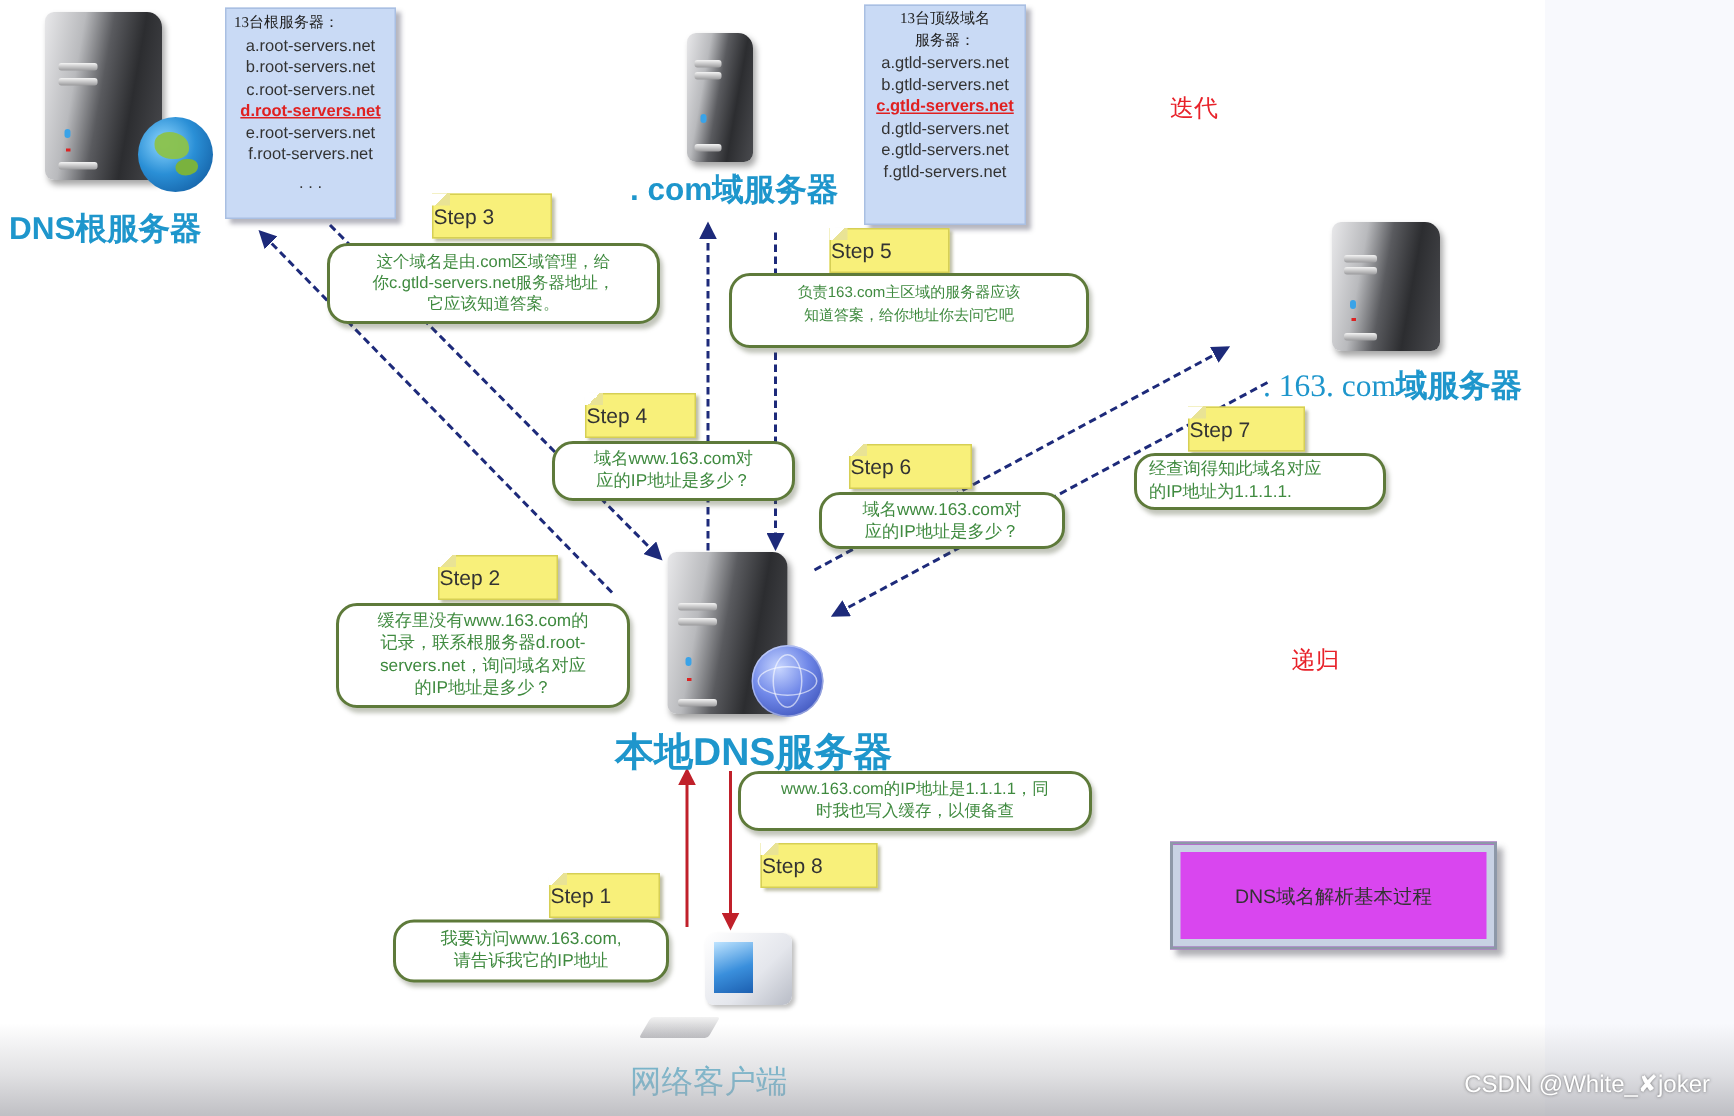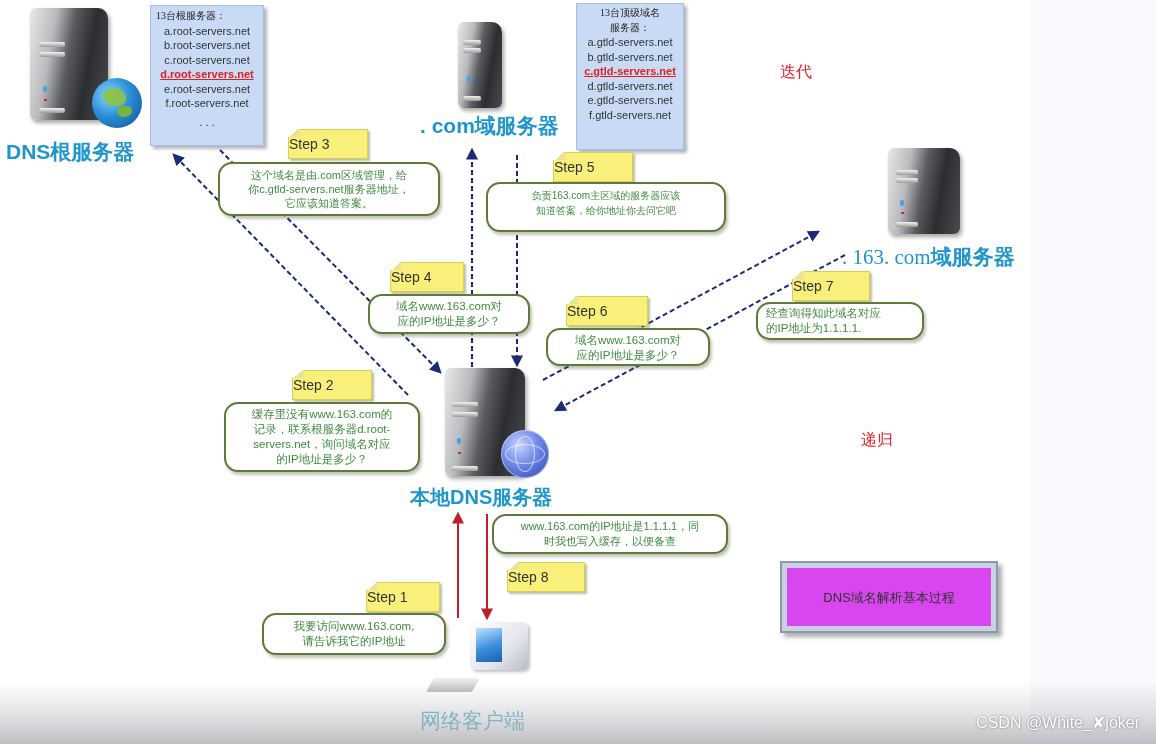--- a/index.html
+++ b/index.html
@@ -157,21 +157,21 @@
 
   <div class="server" style="left:445px;top:368px;width:110px;height:120px;">
     <div class="body" style="left:0;top:0;width:80px;height:108px;"></div>
     <div class="slot" style="left:7px;top:34px;width:26px;"></div>
     <div class="slot" style="left:7px;top:44px;width:26px;"></div>
     <div class="led-b" style="left:12px;top:70px;"></div>
     <div class="led-r" style="left:13px;top:84px;"></div>
     <div class="slot" style="left:7px;top:98px;width:26px;"></div>
     <div class="globe wire" style="left:56px;top:62px;width:48px;height:48px;"></div>
   </div>
-  <div class="server-label" style="left:410px;top:484px;font-size:20px;">
+  <div class="server-label" style="left:410px;top:484px;font-size:26px;">
     <span class="cn">本地</span><span>DNS</span><span class="cn">服务器</span>
   </div>
 
   <div class="client">
     <div class="monitor"></div>
     <div class="screen"></div>
     <div class="keyboard"></div>
   </div>
   <div class="client-label">网络客户端</div>
 

